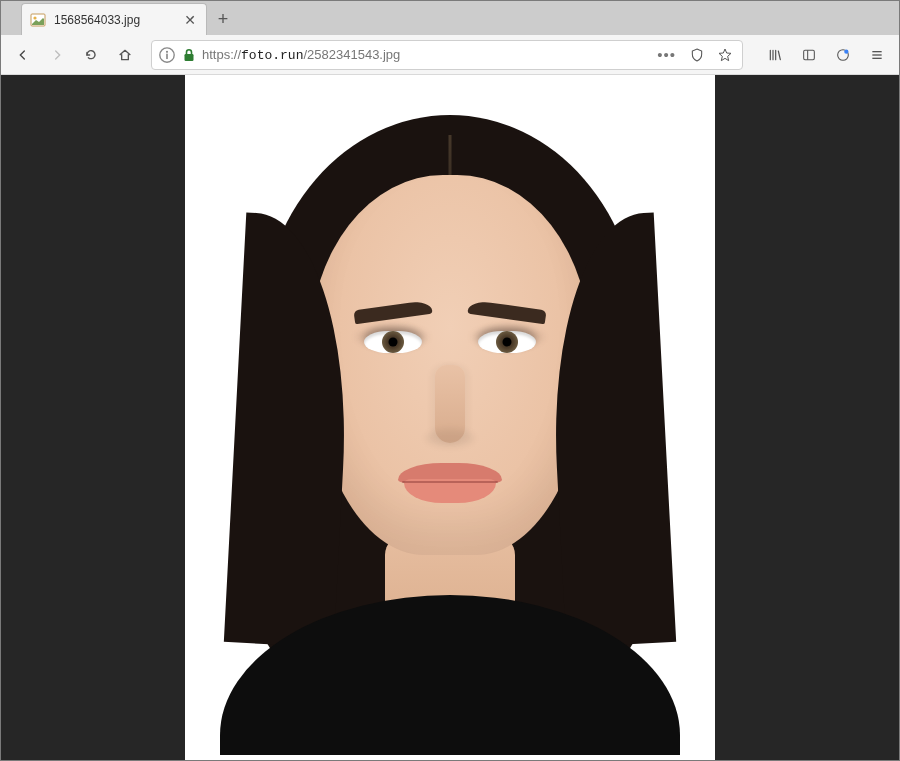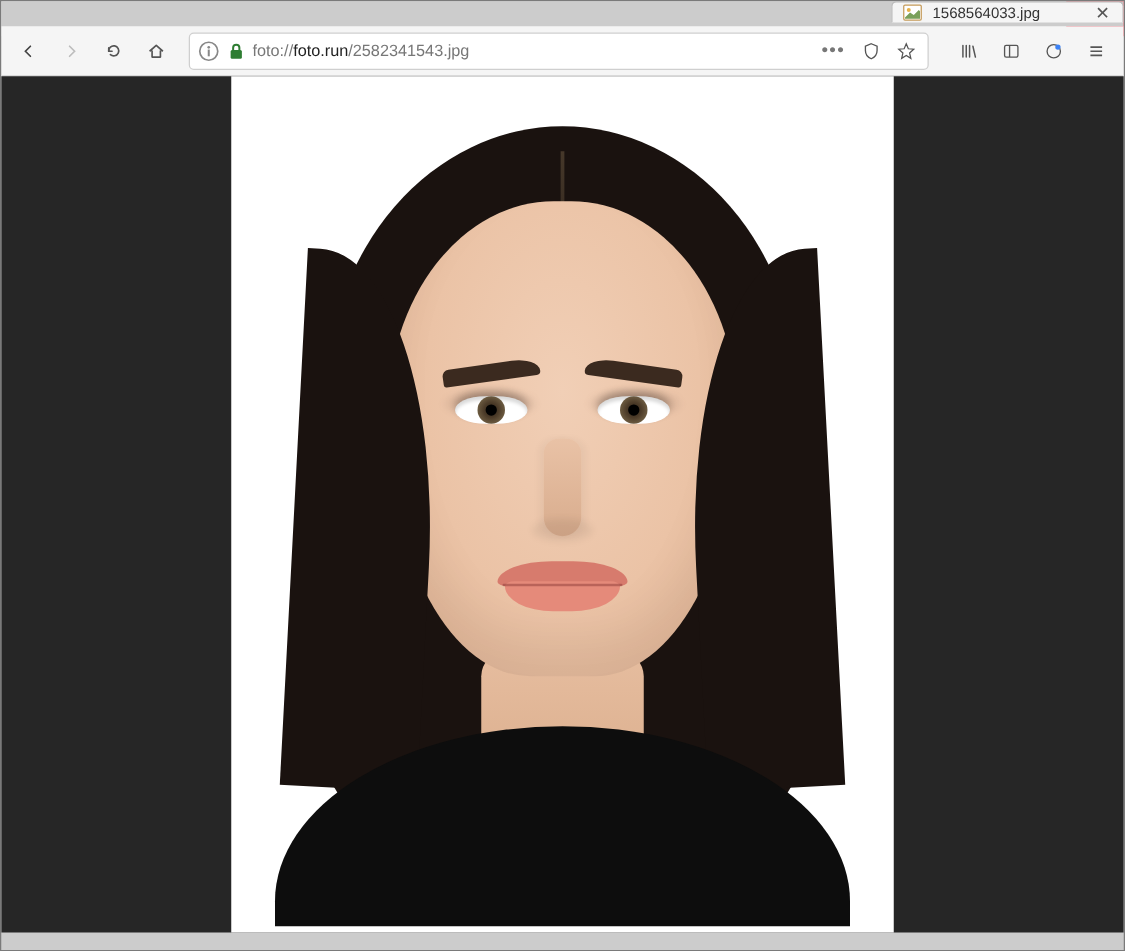--- a/index.html
+++ b/index.html
@@ -7,38 +7,38 @@
     body { background: #cccccc; border: 1px solid #7a7a7a; }
 
     
     .titlebar { height: 28px; background: #cccccc; display: flex; align-items: stretch; }
     .titlebar-spacer { flex: 1; }
     .win-buttons { display: flex; }
     .win-btn { width: 46px; display: flex; align-items: center; justify-content: center; font-size: 12px; color: #333; }
     .win-btn.close { background: #e81123; color: #fff; }
 
     
-    .tabstrip { height: 20px; background: #cccccc; display: flex; align-items: flex-end; padding-left: 20px; position: relative; top: -28px; flex-direction: column; }
+    .tabstrip { height: 34px; background: #cccccc; display: flex; align-items: flex-end; padding-left: 20px; position: relative; top: -28px; }
     .wrap-top { position: relative; }
     .tab { height: 32px; min-width: 186px; background: #f5f5f5; border: 1px solid #b9b9b9; border-bottom: none; border-top-left-radius: 4px; border-top-right-radius: 4px; display: flex; align-items: center; padding: 0 8px; gap: 8px; font-size: 12px; color: #333; }
     .tab .favicon { width: 16px; height: 16px; display: inline-flex; align-items: center; justify-content: center; }
     .tab .title { flex: 1; white-space: nowrap; overflow: hidden; text-overflow: ellipsis; }
     .tab .tab-close { width: 16px; height: 16px; display: inline-flex; align-items: center; justify-content: center; color: #555; font-size: 14px; }
     .newtab { width: 32px; height: 32px; display: flex; align-items: center; justify-content: center; color: #555; font-size: 18px; }
 
     
     .toolbar { height: 40px; background: #f5f5f5; border-bottom: 1px solid #d9d9d9; display: flex; align-items: center; padding: 0 6px; gap: 2px; position: relative; top: -28px; }
     .tbtn { width: 32px; height: 32px; display: inline-flex; align-items: center; justify-content: center; color: #555; border-radius: 4px; }
     .tbtn.disabled { color: #b8b8b8; }
     .tbtn svg { width: 16px; height: 16px; }
     .addr { flex: 1; height: 30px; border: 1px solid #cfcfcf; border-radius: 4px; background: #fff; display: flex; align-items: center; padding: 0 6px; gap: 6px; margin: 0 8px; }
     .addr .info { width: 18px; height: 18px; display: inline-flex; align-items: center; justify-content: center; color: #777; }
     .addr .lock { width: 14px; height: 14px; display: inline-flex; align-items: center; justify-content: center; color: #2e7d32; }
     .addr .url { flex: 1; font-size: 13px; color: #777; white-space: nowrap; overflow: hidden; }
-    .addr .url .host { color: #222; }
+    .addr .url .host { color: #222; font-family: Liberation Mono, monospace; }
     .addr .dots { color: #777; font-size: 15px; letter-spacing: 1px; padding: 0 4px; }
     .right-tools { display: flex; gap: 2px; margin-left: 6px; }
 
     
     .viewport { position: relative; top: -28px; height: calc(761px - 28px - 34px - 40px + 28px - 2px); background: #262626; display: flex; align-items: center; justify-content: center; }
     .image-frame { width: 530px; height: 100%; background: #ffffff; display: flex; align-items: flex-start; justify-content: center; overflow: hidden; }
     .portrait { position: relative; margin-top: 40px; width: 430px; height: 610px; }
 
     
     .hair { position: absolute; left: 50%; transform: translateX(-50%); top: 0; width: 380px; height: 560px; background: #1a120f; border-radius: 190px 190px 60px 60px / 220px 220px 60px 60px; }
@@ -141,21 +141,21 @@
             <rect x="9.1" y="8.5" width="1.8" height="6" fill="#888"></rect>
           </svg>
       </span>
       <span class="lock">
         <svg viewBox="0 0 14 14">
             <rect x="2.5" y="6" width="9" height="7" rx="1.2" fill="#2e7d32"></rect>
             <path d="M4.5 6 V4.2 A2.5 2.5 0 0 1 9.5 4.2 V6" stroke="#2e7d32" stroke-width="1.6" fill="none"></path>
           </svg>
       </span>
       <span class="url">
-        <span>foto://</span><span class="host">foto.run</span><span>/2582341543.jpg</span>
+        <span>https://</span><span class="host">foto.run</span><span>/2582341543.jpg</span>
       </span>
       <span class="dots"><span>•••</span></span>
       <span class="tbtn" style="width:22px;height:22px">
         <svg viewBox="0 0 24 24">
             <path d="M12 3 L19 6 V11 C19 16 15.5 19.5 12 21 C8.5 19.5 5 16 5 11 V6 Z" stroke="#555" stroke-width="1.6" fill="none"></path>
           </svg>
       </span>
       <span class="tbtn" style="width:22px;height:22px">
         <svg viewBox="0 0 24 24">
             <path d="M12 3 L14.5 9 L21 9.5 L16 14 L17.5 20.5 L12 17 L6.5 20.5 L8 14 L3 9.5 L9.5 9 Z" stroke="#555" stroke-width="1.5" fill="none"></path>

